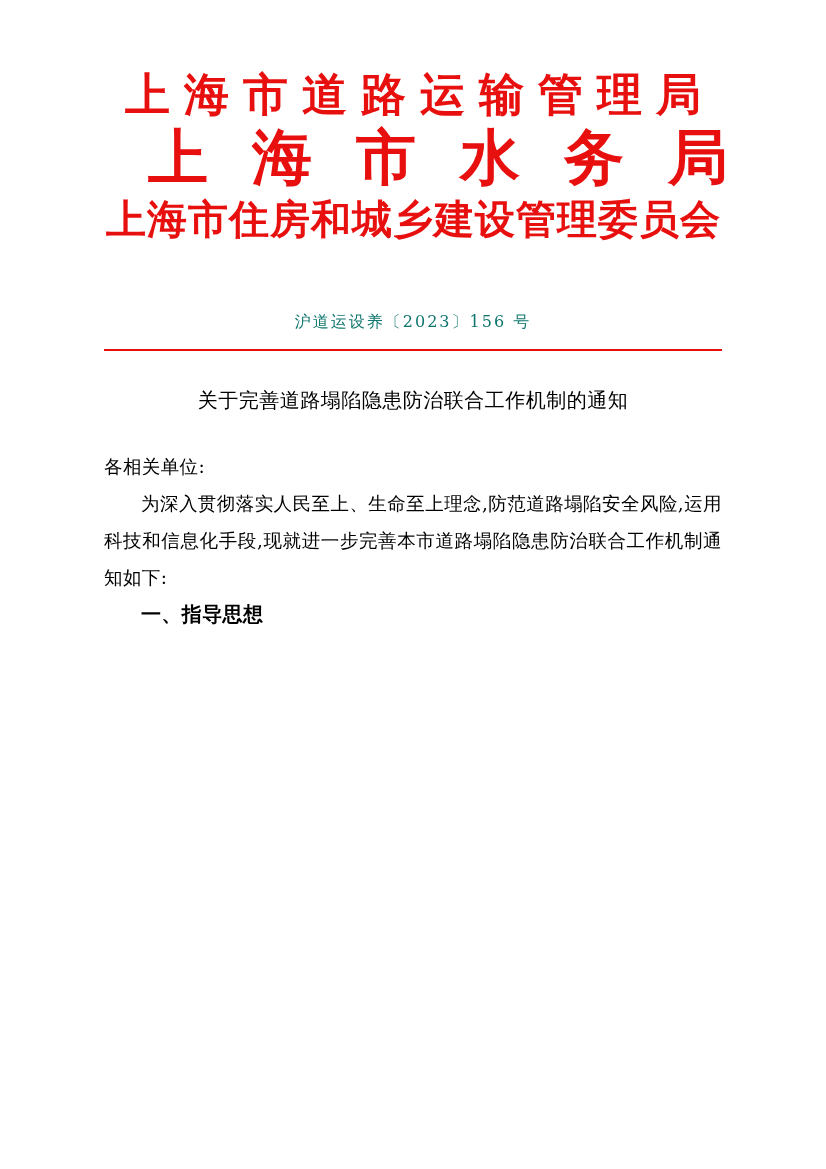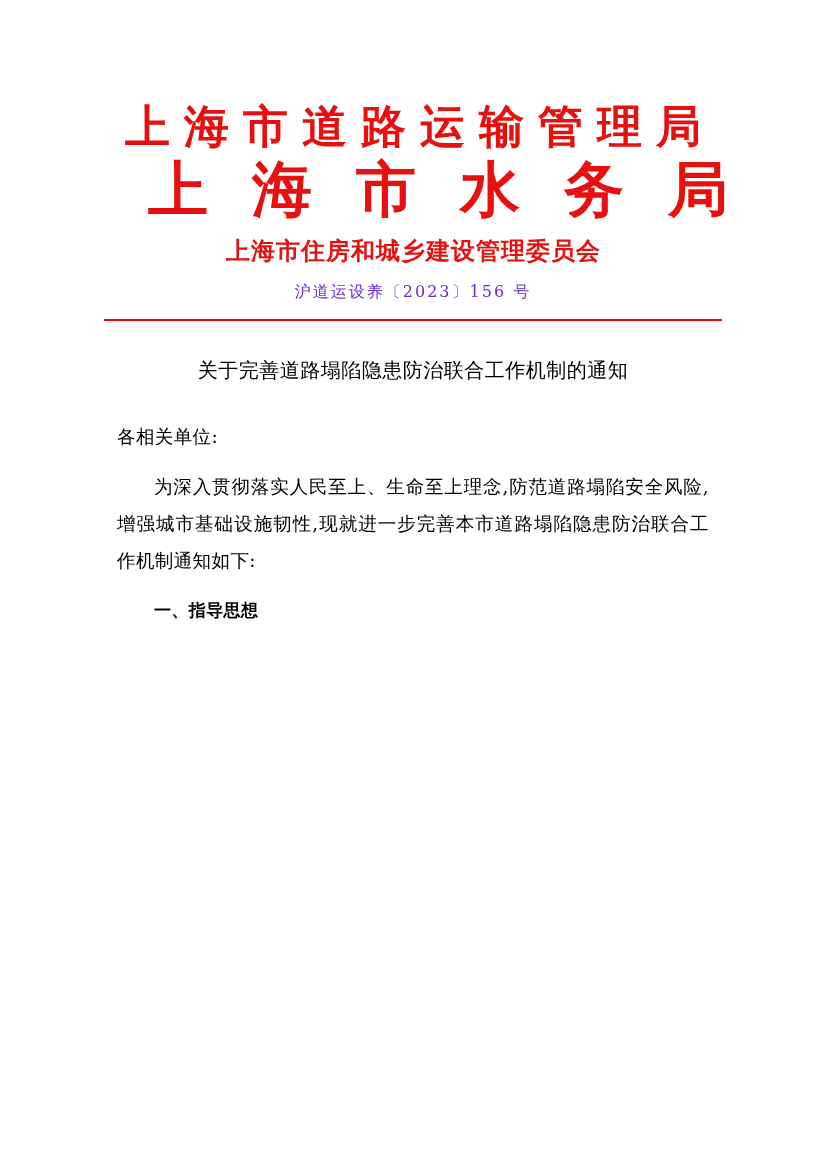--- a/index.html
+++ b/index.html
@@ -18,21 +18,21 @@
   .page {
     width: 826px;
     height: 1169px;
     position: relative;
     box-sizing: border-box;
     padding: 0 104px;
   }
 
   
   .letterhead {
-    margin-top: 96px;
+    margin-top: 64px;
   }
   .lh-line {
     color: #e8100f;
     font-weight: bold;
     text-align: center;
     font-family: "DejaVu Serif", serif;
     white-space: nowrap;
   }
   .lh-line-1 {
     font-size: 45px;
@@ -40,32 +40,33 @@
     line-height: 62px;
     padding-left: 14px;
   }
   .lh-line-2 {
     font-size: 60px;
     letter-spacing: 44px;
     line-height: 62px;
     padding-left: 44px;
   }
   .lh-line-3 {
-    font-size: 24px;
+    font-size: 40px;
     letter-spacing: 1px;
     line-height: 62px;
     padding-left: 1px;
   }
 
   
   .doc-number {
+    margin-top: 62px;
     text-align: center;
     font-size: 16px;
     letter-spacing: 2px;
-    color: #6d28d9;
+    color: #0f766e;
   }
 
   
   .red-rule {
     margin-top: 16px;
     height: 2px;
     background: #e8100f;
     width: 100%;
   }
 
@@ -81,30 +82,30 @@
 
   
   .body-text {
     margin-top: 34px;
     font-size: 18.5px;
     line-height: 37px;
     letter-spacing: 0.4px;
     text-align: justify;
   }
   .body-text p {
-    margin: 13px;
+    margin: 0;
   }
   .p-indent {
     text-indent: 37px;
   }
   .sec-head {
     text-indent: 37px;
     font-weight: bold;
     font-family: Liberation Sans, sans-serif;
-    font-size: 17px;
+    font-size: 20px;
   }
 </style>
 </head>
 <body>
 
 <div class="page">
 
   <div class="letterhead">
     <div class="lh-line lh-line-1">上海市道路运输管理局</div>
     <div class="lh-line lh-line-2">上海市水务局</div>
@@ -112,17 +113,17 @@
   </div>
 
   <div class="doc-number">沪道运设养〔2023〕156 号</div>
 
   <div class="red-rule"></div>
 
   <div class="doc-title">关于完善道路塌陷隐患防治联合工作机制的通知</div>
 
   <div class="body-text">
     <p>各相关单位:</p>
-    <p class="p-indent">为深入贯彻落实人民至上、生命至上理念,防范道路塌陷安全风险,增强城市基础设施韧性,现就进一步完善本市道路塌陷隐患防治联合工作机制通知如下:</p>
+    <p class="p-indent">为深入贯彻落实人民至上、生命至上理念,防范道路塌陷安全风险,运用科技和信息化手段,现就进一步完善本市道路塌陷隐患防治联合工作机制通知如下:</p>
     <p class="sec-head">一、指导思想</p>
   </div>
 
 </div>
 
 </body></html>

